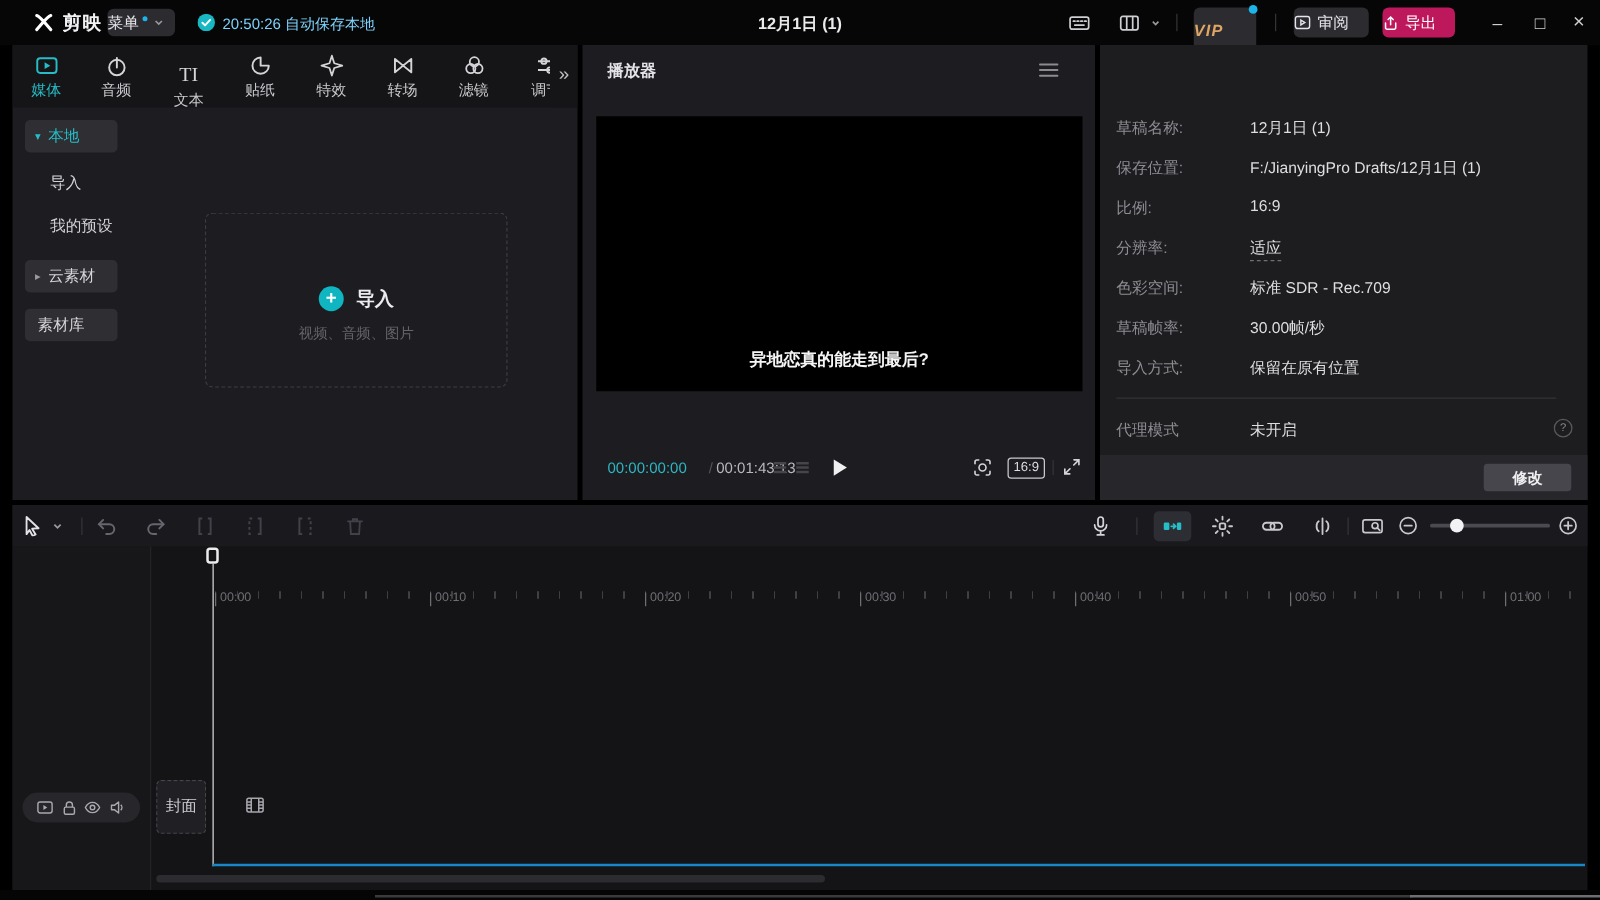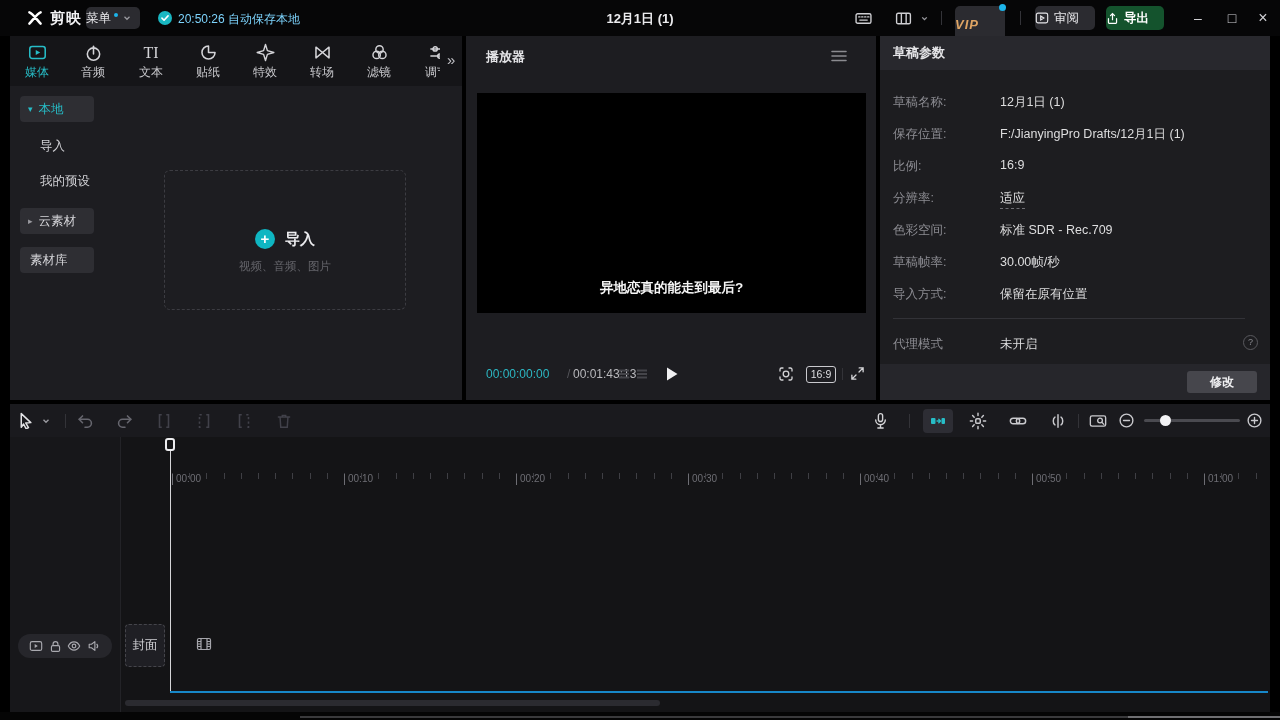--- a/index.html
+++ b/index.html
@@ -10,21 +10,21 @@
 
   
   #titlebar{left:0;top:0;width:1280px;height:36px;background:#060607}
   .appname{color:#f2f2f4;font-weight:bold;font-size:15px;letter-spacing:1px}
   .tb-btn{background:#2b2b30;border-radius:5px;display:flex;align-items:center;color:#e6e6e9;font-size:12.5px}
   .autosave{color:#7dd3fc;font-size:12px}
   .doc-title{color:#ebebee;font-size:13px;font-weight:bold}
   .winbtn{width:28px;height:28px;display:flex;align-items:center;justify-content:center;color:#cfcfd3;font-size:14px}
   .vip-text{color:#dfa564;font-weight:bold;font-style:italic;font-size:13px;letter-spacing:1px}
   .bluedot{background:#1cb4ea;border-radius:50%}
-  .export-btn{background:#14532d;color:#fff;font-weight:bold}
+  .export-btn{background:#be185d;color:#fff;font-weight:normal}
 
   
   .panel{background:#1d1d21}
   #media-panel{left:10px;top:36px;width:452px;height:364px;overflow:hidden}
   #player-panel{left:466px;top:36px;width:410px;height:364px}
   #params-panel{left:880px;top:36px;width:390px;height:364px;background:#1d1d20}
 
   
   .tabbar{left:0;top:0;width:452px;height:50px;background:#151518}
   .mtab{width:48px;height:50px;text-align:center;color:#d4d4d8}
@@ -155,21 +155,21 @@
       <span class="lbl">媒体</span>
     </div>
     <div class="abs mtab" style="left:59px">
       <svg width="19" height="19" viewBox="0 0 16 16" fill="none" stroke="currentColor" stroke-width="1.3" stroke-linecap="round">
           <circle cx="8" cy="9.3" r="5.2"></circle>
           <path d="M8 9.3L8 2.8"></path>
         </svg>
       <span class="lbl">音频</span>
     </div>
     <div class="abs mtab" style="left:117px">
-      <div style="height:19px;margin-top:7px;font-family:'Liberation Serif',serif;font-size:16px;line-height:19px">TI</div>
+      <div style="height:19px;margin-top:15px;font-family:'Liberation Serif',serif;font-size:16px;line-height:19px">TI</div>
       <span class="lbl">文本</span>
     </div>
     <div class="abs mtab" style="left:174px">
       <svg width="19" height="19" viewBox="0 0 16 16" fill="none" stroke="currentColor" stroke-width="1.3" stroke-linejoin="round">
           <path d="M8 2.5a5.5 5.5 0 1 0 5.5 5.5L8 8z"></path>
         </svg>
       <span class="lbl">贴纸</span>
     </div>
     <div class="abs mtab" style="left:231px">
       <svg width="19" height="19" viewBox="0 0 16 16" fill="none" stroke="currentColor" stroke-width="1.2" stroke-linejoin="round">
@@ -266,23 +266,20 @@
     <span class="abs" style="left:376px;top:8px;width:1px;height:12px;background:#333338"></span>
     <span class="abs" style="left:384px;top:6px;color:#d5d5d8">
       <svg width="15" height="15" viewBox="0 0 16 16" fill="none" stroke="currentColor" stroke-width="1.4" stroke-linecap="round">
           <path d="M9.8 2H14v4.2M6.2 14H2V9.8M14 2L9.6 6.4M2 14l4.4-4.4"></path>
         </svg>
     </span>
   </div>
 </div>
 
 <div id="params-panel" class="abs panel">
-  <div class="abs params-header">
-    <span class="panel-title">草稿参数</span>
-  </div>
   <div class="abs prow" style="top:58px">
     <span class="plabel">草稿名称:</span>
       <span class="pvalue">12月1日 (1)</span>
   </div>
   <div class="abs prow" style="top:90px">
     <span class="plabel">保存位置:</span>
       <span class="pvalue">F:/JianyingPro Drafts/12月1日 (1)</span>
   </div>
   <div class="abs prow" style="top:122px">
     <span class="plabel">比例:</span>

